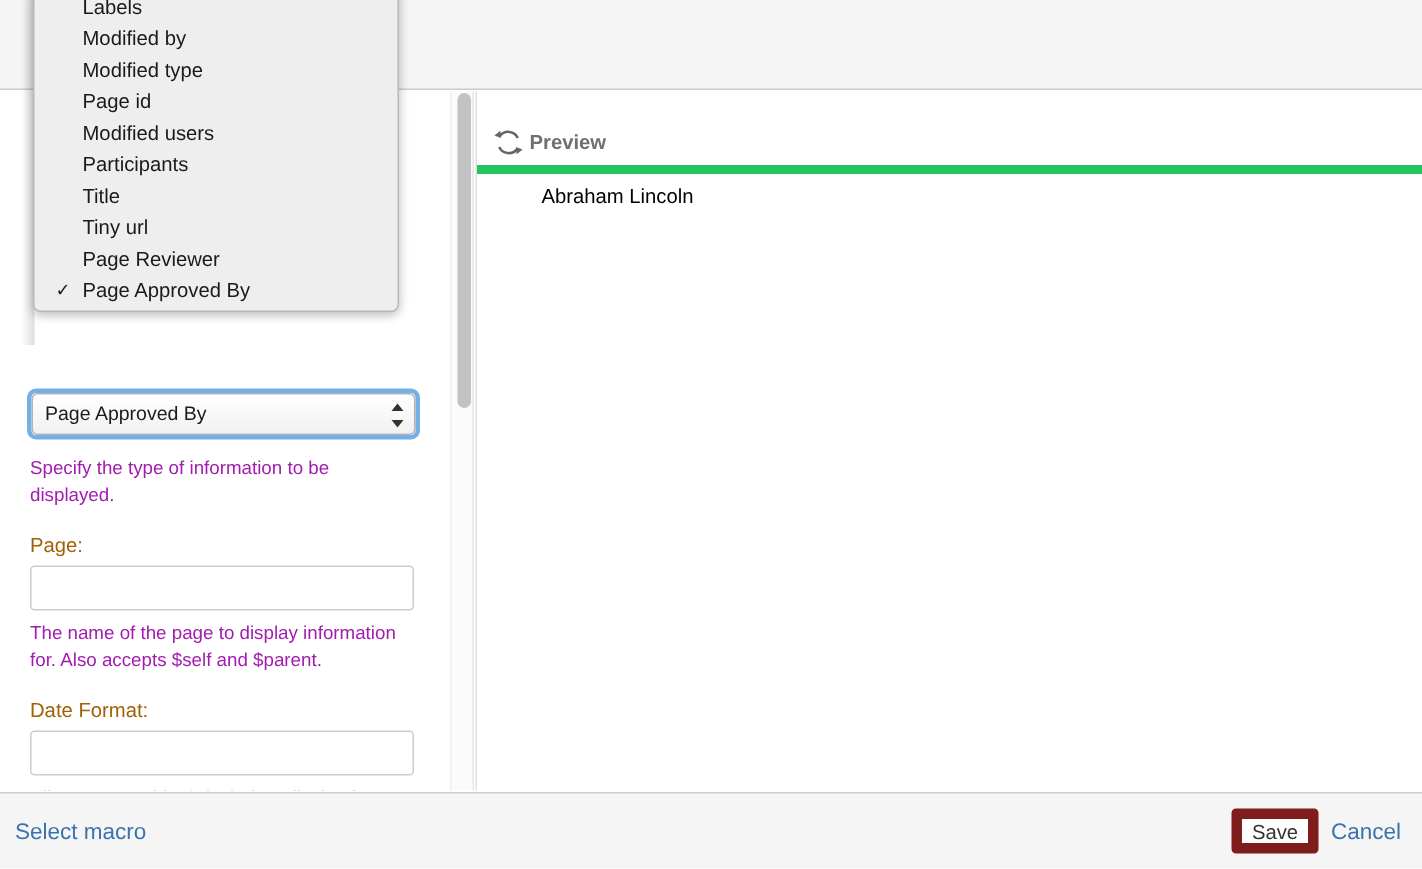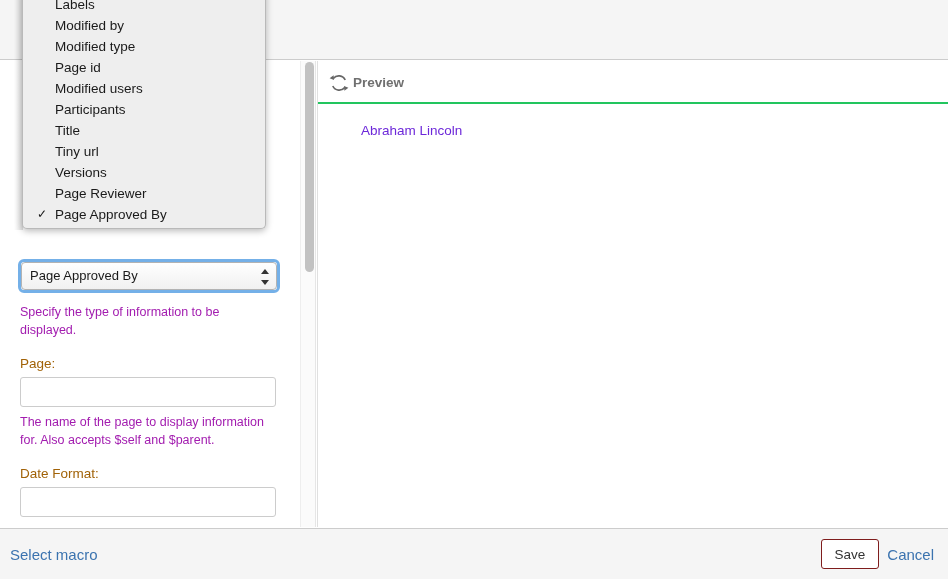--- a/index.html
+++ b/index.html
@@ -161,43 +161,43 @@
   .preview-col {
     position: absolute;
     left: 317px; top: 0;
     width: 631px; height: 466px;
     background: #ffffff;
     border-left: 1px solid #e0e0e0;
     box-sizing: border-box;
   }
   .preview-head {
     position: absolute;
-    left: 0; top: 4px;
+    left: 0; top: 16px;
     width: 630px; height: 39px;
-    border-bottom: 2px solid #22c55e;
+    border-bottom: 6px solid #22c55e;
     box-sizing: border-box;
   }
   .refresh-icon {
     position: absolute;
     left: 11px; top: 8px;
     width: 20px; height: 20px;
   }
   .preview-title {
     position: absolute;
     left: 35px; top: 10px;
     font-size: 13.5px;
     font-weight: bold;
     color: #707070;
     white-space: nowrap;
   }
   .preview-content {
     position: absolute;
     left: 43px; top: 62px;
     font-size: 13.5px;
-    color: #6d28d9;
+    color: #000000;
   }
 
   
   .dialog-footer {
     position: absolute;
     left: 0; top: 528px;
     width: 948px; height: 51px;
     background: #f5f5f5;
     border-top: 1px solid #cccccc;
     box-sizing: border-box;
@@ -210,21 +210,21 @@
     cursor: pointer;
   }
   .select-macro-link { left: 10px; top: 17px; }
   .cancel-link { right: 14px; top: 17px; }
   .save-button {
     position: absolute;
     right: 69px; top: 10px;
     width: 58px; height: 30px;
     box-sizing: border-box;
     background: #ffffff;
-    border: 1px solid #7f1d1d;
+    border: 7px solid #7f1d1d;
     border-radius: 3px;
     font-family: "Liberation Sans", sans-serif;
     font-size: 13.5px;
     color: #333333;
     cursor: pointer;
     padding: 0;
   }
 
   
   .dropdown-popup {
@@ -334,19 +334,18 @@
   <div class="dropdown-popup">
     <div id="dd-items">
         <div class="dd-item"><span>Labels</span></div>
         <div class="dd-item"><span>Modified by</span></div>
         <div class="dd-item"><span>Modified type</span></div>
         <div class="dd-item"><span>Page id</span></div>
         <div class="dd-item"><span>Modified users</span></div>
         <div class="dd-item"><span>Participants</span></div>
         <div class="dd-item"><span>Title</span></div>
         <div class="dd-item"><span>Tiny url</span></div>
-        <div class="dd-item"><span>Versions</span></div>
         <div class="dd-item"><span>Page Reviewer</span></div>
         <div class="dd-item"><span class="dd-check">✓</span><span>Page Approved By</span></div>
       </div>
   </div>
 
 </div>
 
 </body></html>

